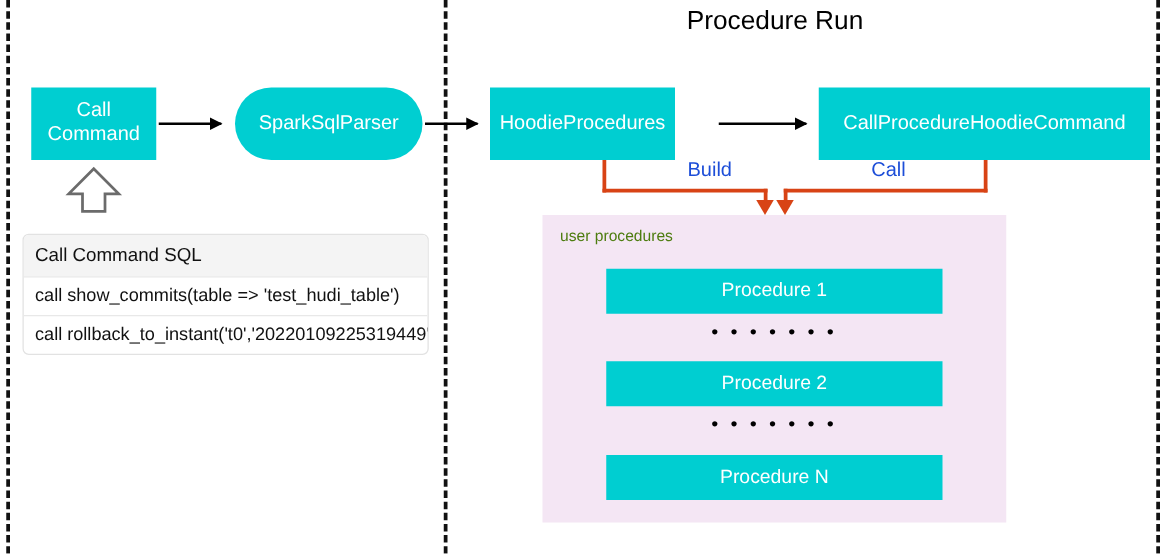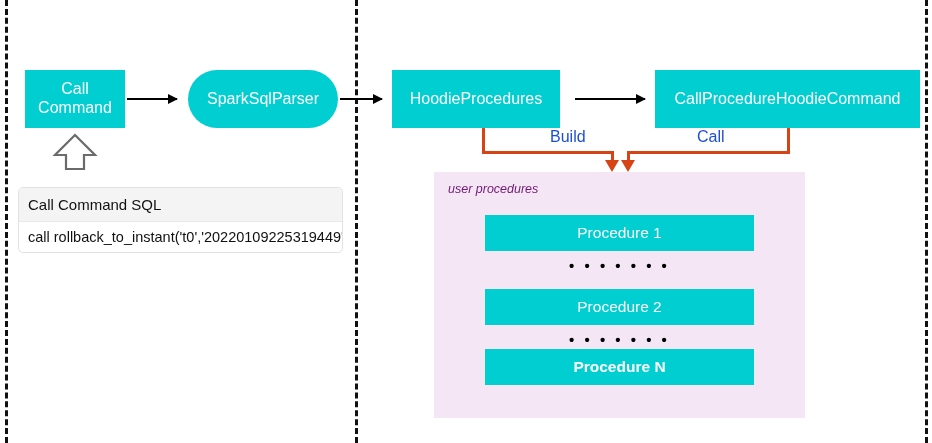--- a/index.html
+++ b/index.html
@@ -51,21 +51,21 @@
     align-items: center;
     justify-content: center;
     text-align: center;
     font-size: 16px;
     line-height: 1.18;
     box-sizing: border-box;
     padding: 2px 4px;
   }
   #node-call-command { left: 25px;  top: 70px;  width: 100px; height: 58px; }
   #node-sparksql     { left: 188px; top: 70px;  width: 150px; height: 58px; border-radius: 29px; }
-  #node-hoodieproc   { left: 392px; top: 70px;  width: 168px; height: 58px; }
+  #node-hoodieproc   { left: 392px; top: 70px;  width: 148px; height: 58px; }
   #node-callproccmd  { left: 655px; top: 70px;  width: 265px; height: 58px; }
 
   
   .arrow-h {
     position: absolute;
     height: 2px;
     background: #000000;
   }
   .arrow-h::after {
     content: "";
@@ -154,39 +154,38 @@
     top: 172px;
     width: 371px;
     height: 246px;
     background: #F4E6F4;
   }
   #procedures-caption {
     position: absolute;
     left: 14px;
     top: 10px;
     font-size: 12.5px;
-    color: #701a75;
-    font-style: italic;
+    color: #4d7c0f;
   }
   .proc-box {
     position: absolute;
     left: 51px;
     width: 269px;
     height: 36px;
     background: #00CED1;
     color: #ffffff;
     font-size: 15.5px;
     display: flex;
     align-items: center;
     justify-content: center;
     box-sizing: border-box;
   }
   #proc-1 { top: 43px; text-align: right; }
   #proc-2 { top: 117px; }
-  #proc-3 { top: 177px; font-weight: bold; }
+  #proc-3 { top: 192px; }
 
   .proc-dots {
     position: absolute;
     left: 51px;
     width: 269px;
     text-align: center;
     font-size: 15px;
     letter-spacing: 3px;
     color: #000000;
     font-weight: bold;
@@ -196,20 +195,21 @@
 </style>
 </head>
 <body>
 
 <div id="canvas">
 
   <div class="vdash" id="dash-left"></div>
   <div class="vdash" id="dash-mid"></div>
   <div class="vdash" id="dash-right"></div>
 
+  <div class="section-title" id="title-proc">Procedure Run</div>
 
   <div class="node" id="node-call-command">
     <span>
       <span>Call</span><br>
       <span>Command</span>
     </span>
   </div>
 
   <div class="node" id="node-sparksql">
     <span>SparkSqlParser</span>
@@ -226,20 +226,21 @@
   <div class="arrow-h" id="arrow-1"></div>
   <div class="arrow-h" id="arrow-2"></div>
   <div class="arrow-h" id="arrow-3"></div>
 
   <svg id="block-up-arrow" viewBox="0 0 46 38">
     <polygon points="23,2 43,22 32,22 32,36 14,36 14,22 3,22" fill="#ffffff" stroke="#6b6b6b" stroke-width="2.2" stroke-linejoin="miter"></polygon>
   </svg>
 
   <div id="sql-table">
     <div class="sql-row header">Call Command SQL</div>
+    <div class="sql-row">call show_commits(table =&gt; 'test_hudi_table')</div>
     <div class="sql-row">call rollback_to_instant('t0','20220109225319449')</div>
   </div>
 
   <div class="orange-seg orange-v" style="left:482px; top:128px; height:26px;"></div>
   <div class="orange-seg orange-h" style="left:482px; top:151px; width:132px;"></div>
   <div class="orange-seg orange-v" style="left:611px; top:151px; height:12px;"></div>
   <div class="orange-head" style="left:605px; top:160px;"></div>
 
   <div class="orange-seg orange-v" style="left:787px; top:128px; height:26px;"></div>
   <div class="orange-seg orange-h" style="left:627px; top:151px; width:163px;"></div>

